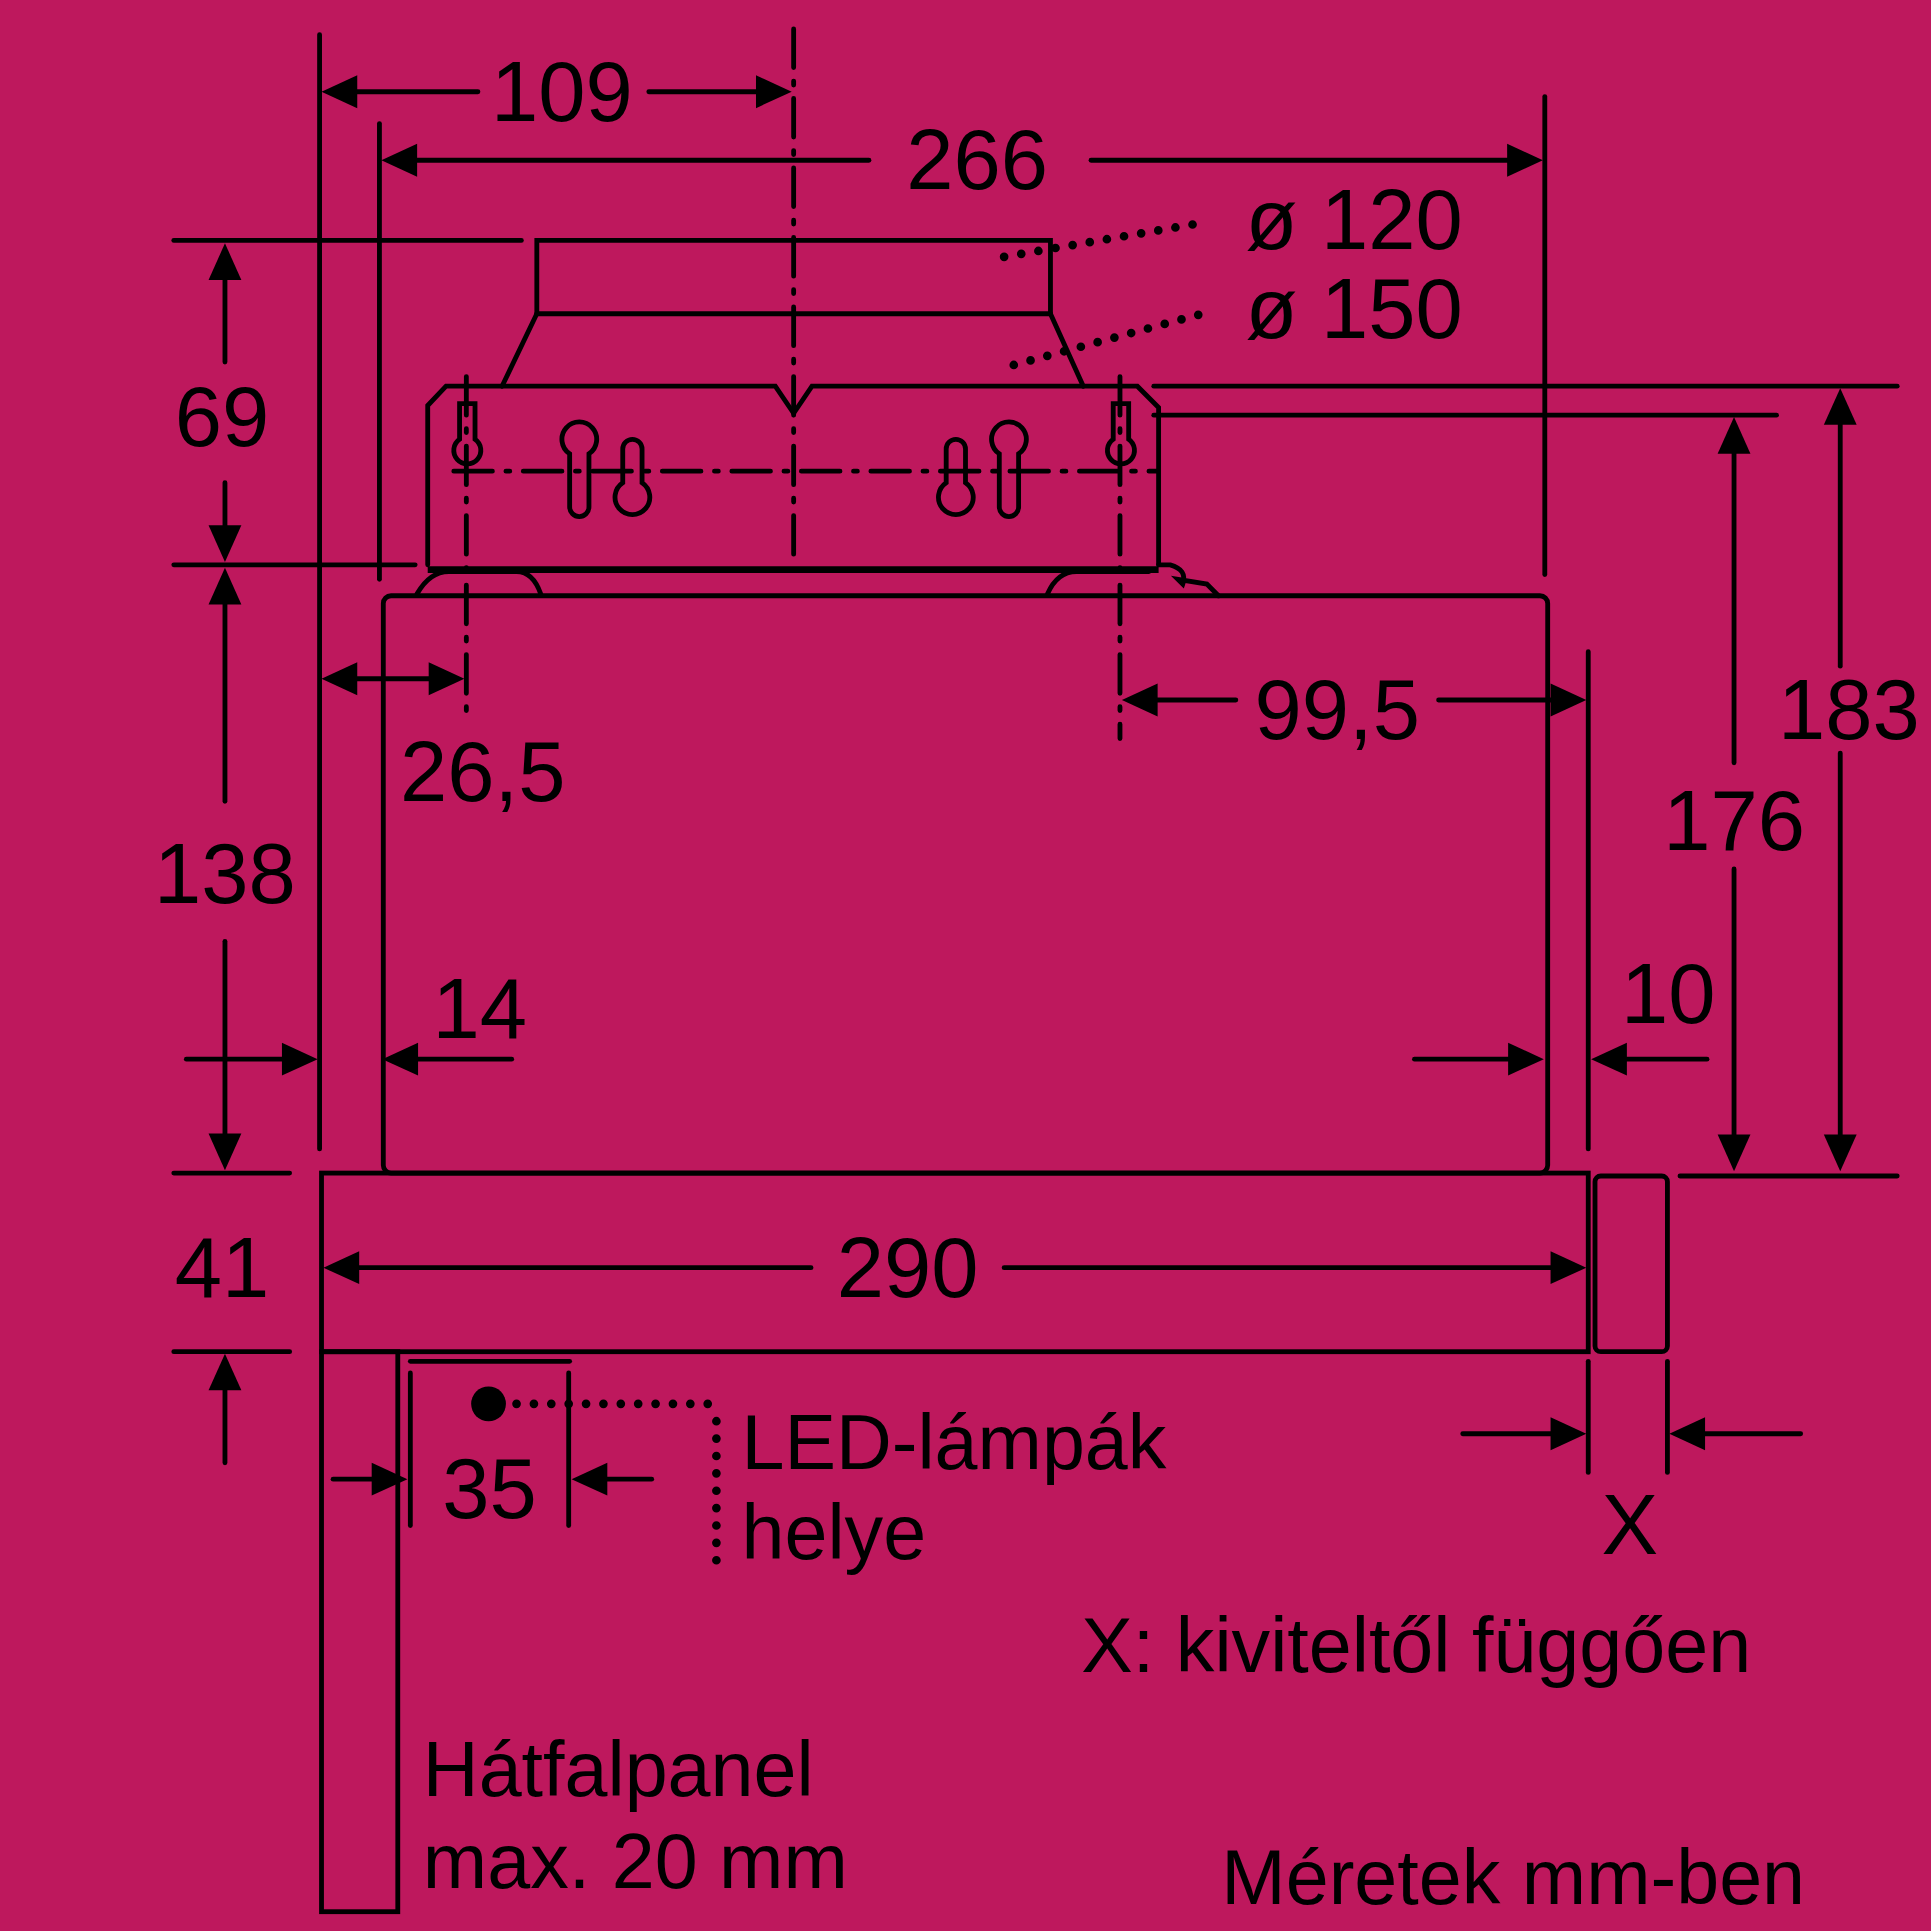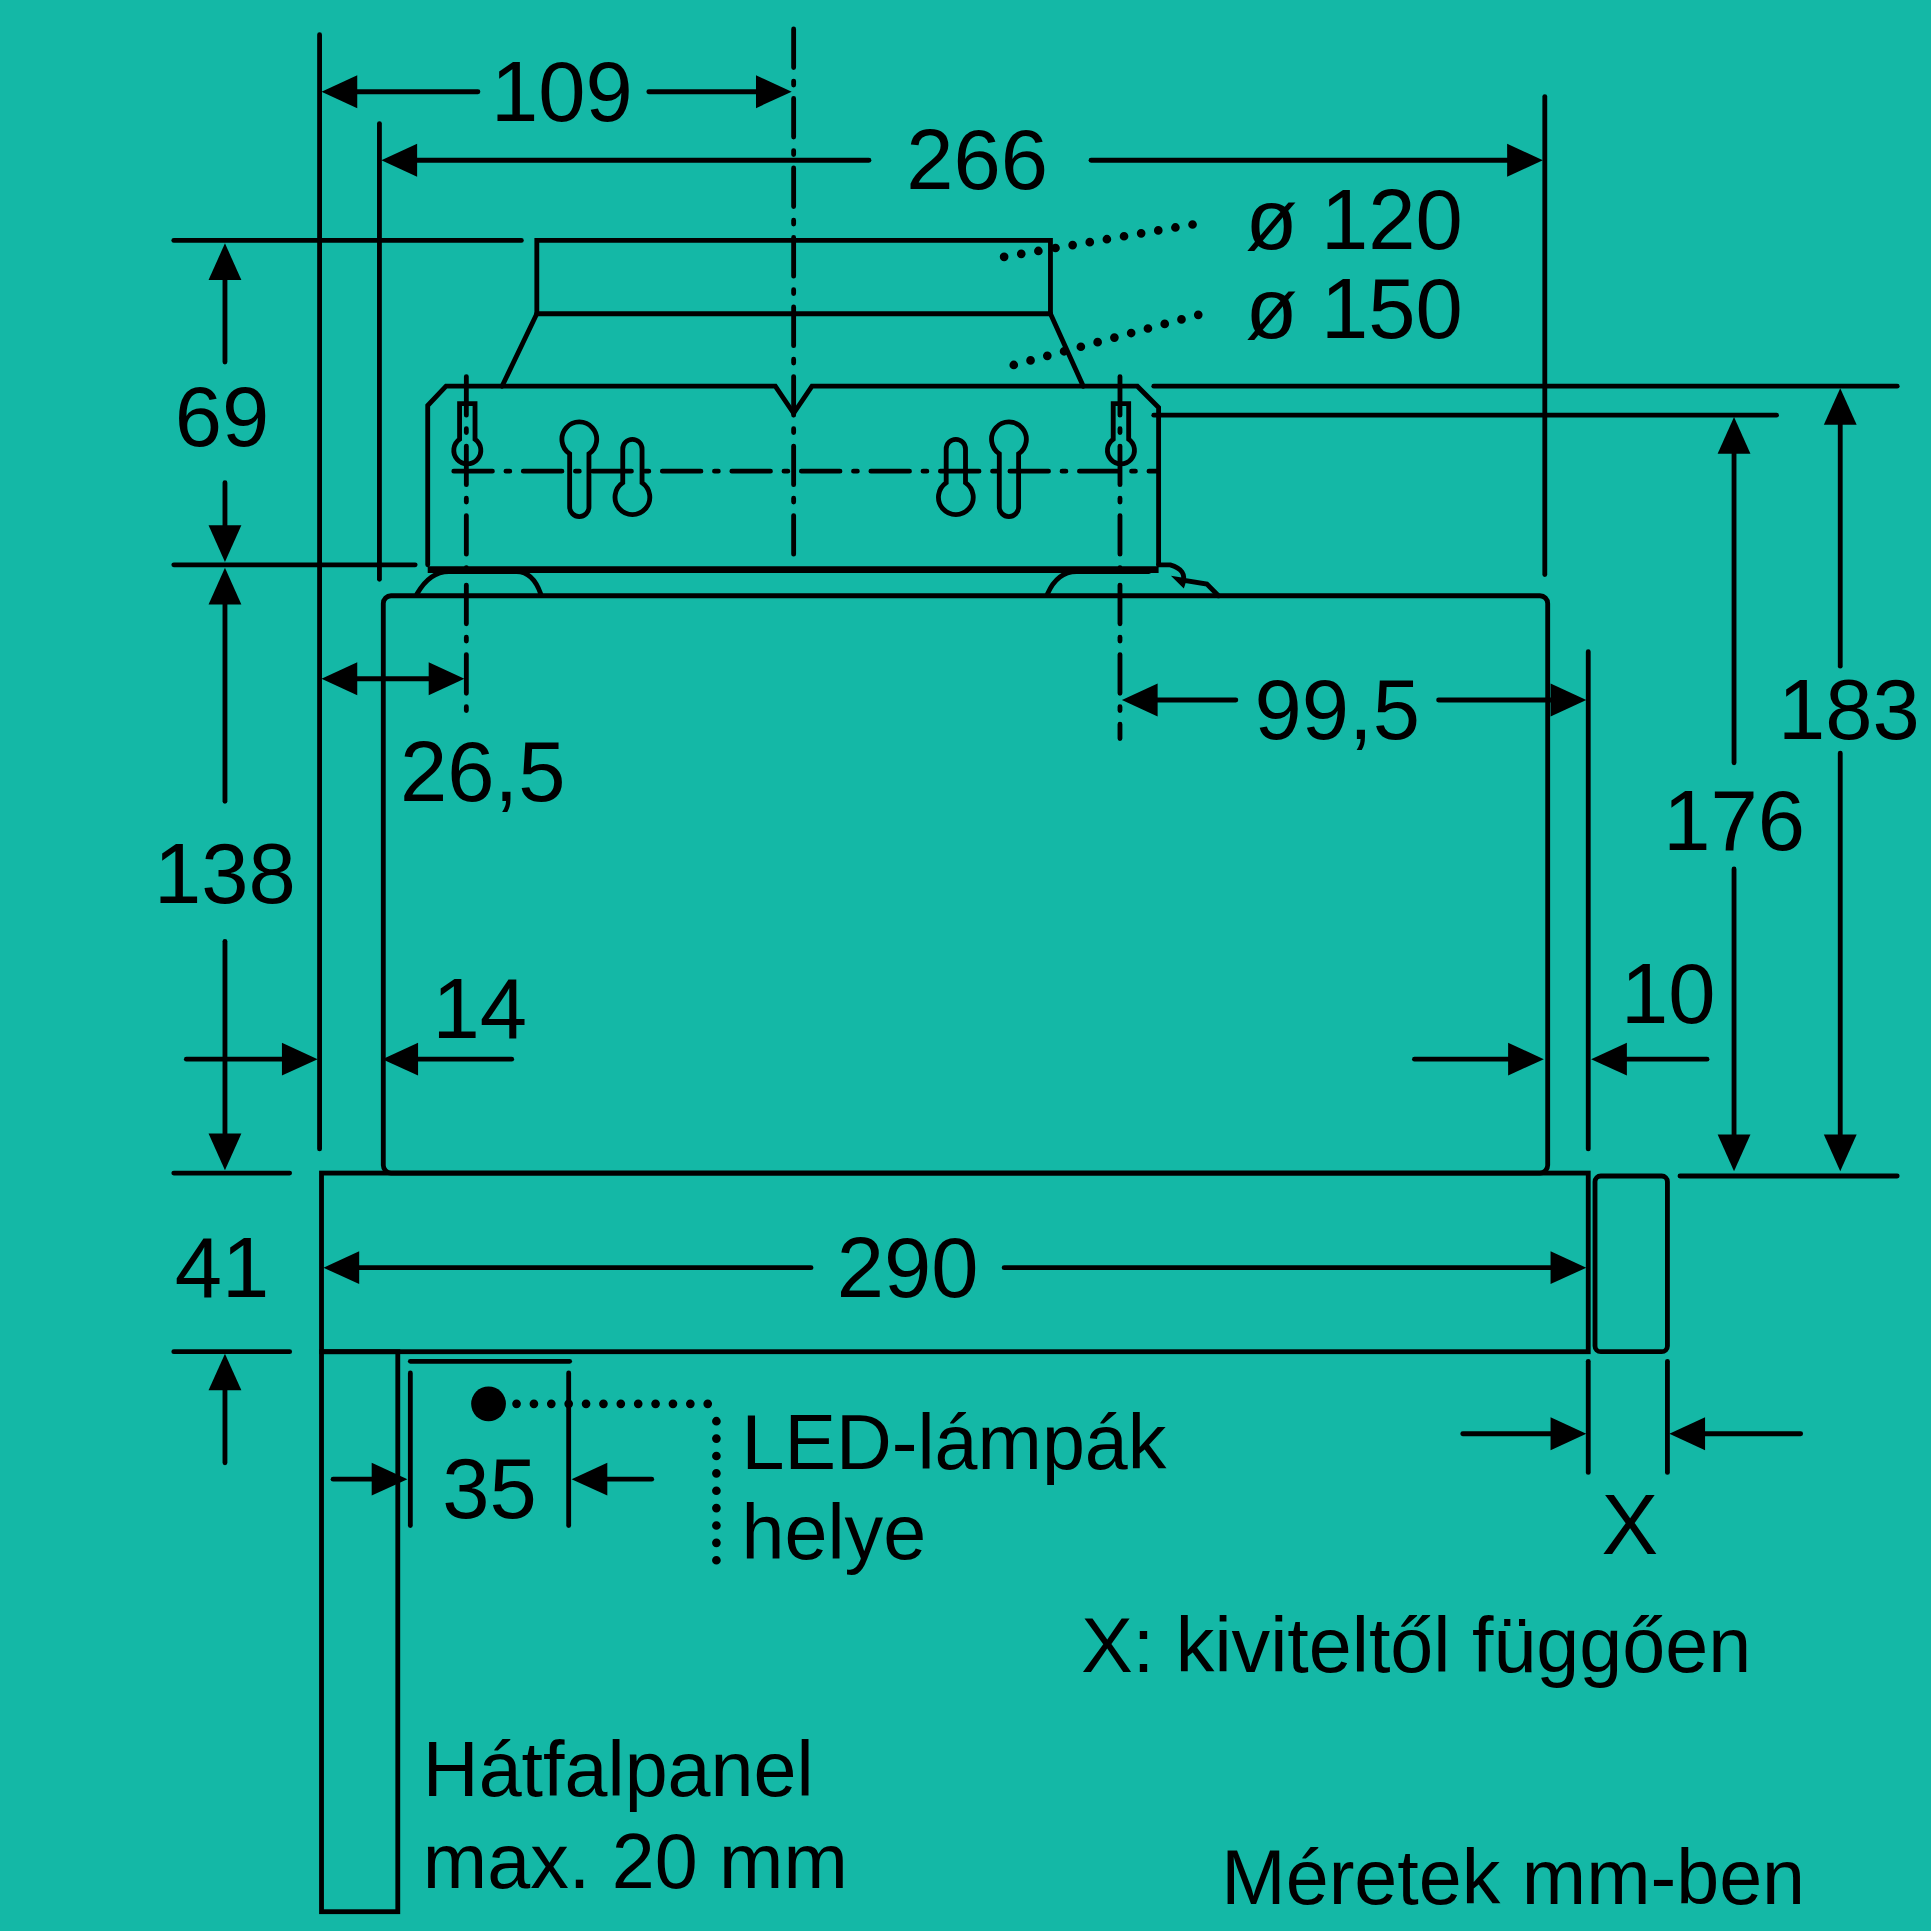--- a/index.html
+++ b/index.html
@@ -1,16 +1,16 @@
 <!DOCTYPE html>
 <html><head>
 <meta charset="utf-8">
 <style>
   html, body { margin:0; padding:0; background:#ffffff; }
-  #canvas { position:relative; width:1931px; height:1931px; background:#14b8a6; overflow:hidden; }
+  #canvas { position:relative; width:1931px; height:1931px; background:#be185d; overflow:hidden; }
   svg { position:absolute; left:0; top:0; }
   .ln { stroke:#000; stroke-width:5; fill:none; stroke-linecap:round; }
   .thick { stroke:#000; stroke-width:7; fill:none; }
   .dash { stroke:#000; stroke-width:5; fill:none; stroke-dasharray:40 14 4 14; stroke-linecap:round; }
   .dots { stroke:#000; stroke-width:9; fill:none; stroke-dasharray:0 18; stroke-linecap:round; }
   .arrow { fill:#000; }
   .lbl { font-family:"Liberation Sans", sans-serif; fill:#000; }
   .dim { font-size:88px; }
   .note { font-size:80px; }
 </style>

